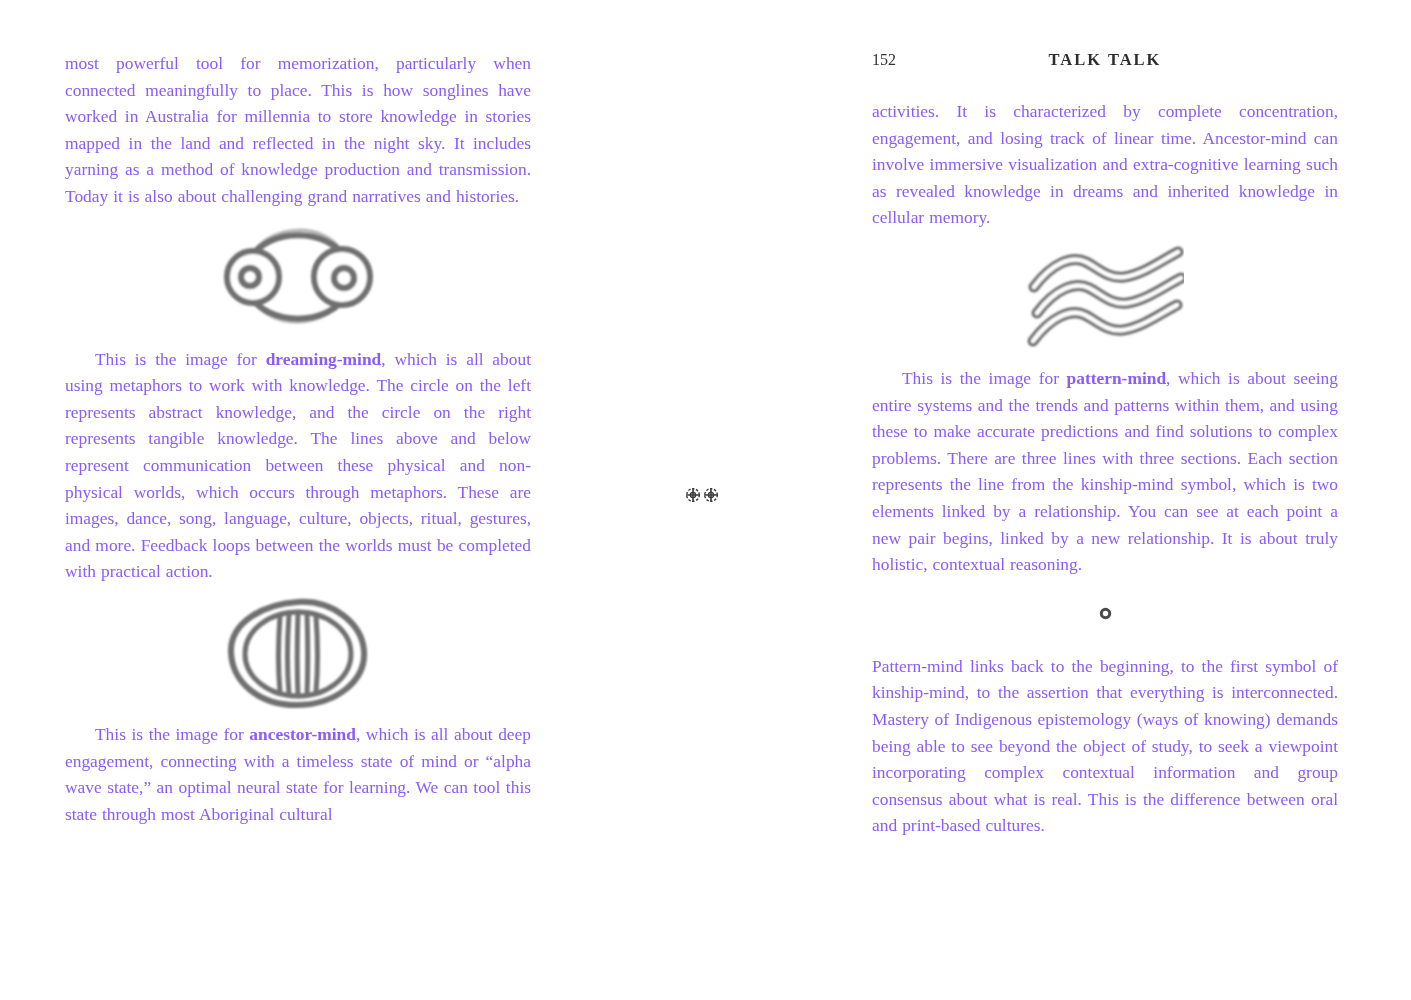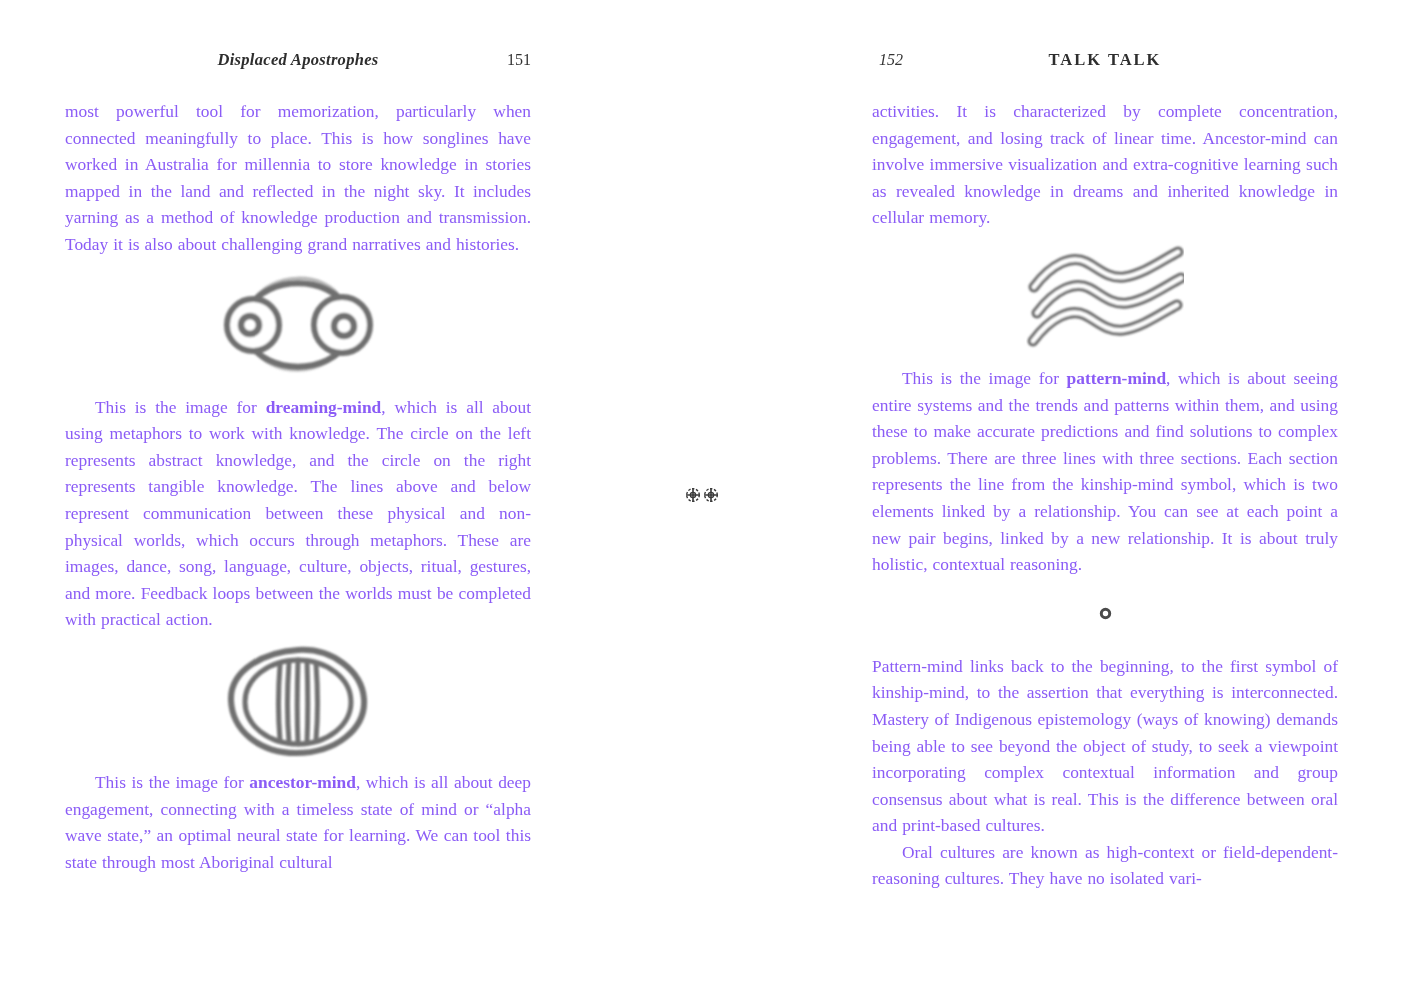--- a/index.html
+++ b/index.html
@@ -16,21 +16,21 @@
   .page { position:absolute; top:50px; width:466px; }
   .page-left  { left:65px; }
   .page-right { left:872px; }
 
   .page-head { position:relative; height:20px; margin-bottom:28px; font-size:16.5px; line-height:20px; }
   .head-title { display:block; text-align:center; }
   .head-title.italic { font-style:italic; font-weight:700; letter-spacing:0.3px; }
   .head-title.caps { font-weight:700; letter-spacing:2px; }
   .head-num { position:absolute; top:0; font-size:16px; color:#333; }
   .num-right { right:0; }
-  .num-left { left:7px;font-style:italic; }
+  .num-left { left:0; }
 
   .page-body { width:466px; }
   .para {
     margin:0;
     font-size:17.4px;
     line-height:26.6px;
     text-align:justify;
     word-spacing:0.04em;
     color:#8b5cf6;
   }
@@ -46,24 +46,20 @@
 
   .center-marks { position:absolute; left:685px; top:487px; display:flex; gap:2px; }
   .center-marks svg { display:block; }
 </style>
 </head>
 <body>
 
 <div class="book">
 
   <div class="page page-left">
-    <div class="page-head">
-      <span class="head-title italic">Displaced Apostrophes</span>
-      <span class="head-num num-right">151</span>
-    </div>
     <div class="page-body">
         <p class="para"><span class="">most powerful tool for memorization, particularly when connected meaningfully to place. This is how songlines have worked in Australia for millennia to store knowledge in stories mapped in the land and reflected in the night sky. It includes yarning as a method of knowledge production and transmission. Today it is also about challenging grand narratives and histories.</span></p>
         <div class="symbol-wrap sym-dreaming-mind-symbol">
   <svg width="170" height="118" viewBox="0 0 170 118">
     <defs>
               <filter id="soft1" x="-20%" y="-20%" width="140%" height="140%">
                 <feGaussianBlur stdDeviation="0.8"></feGaussianBlur>
               </filter>
             </defs>
     <g filter="url(#soft1)" stroke="#6f6f6f" fill="none" stroke-linecap="round">
@@ -131,21 +127,20 @@
     </g>
   </svg>
 </div>
         <p class="para indent"><span class="">This is the image for </span><span class="bold">pattern-mind</span><span class="">, which is about seeing entire systems and the trends and patterns within them, and using these to make accurate predictions and find solutions to complex problems. There are three lines with three sections. Each section represents the line from the kinship-mind symbol, which is two elements linked by a relationship. You can see at each point a new pair begins, linked by a new relationship. It is about truly holistic, contextual reasoning.</span></p>
         <div class="ornament-wrap sym-circle-ornament">
   <svg width="13" height="13" viewBox="0 0 13 13">
     <circle cx="6.5" cy="6.5" r="4.2" fill="none" stroke="#4a4a4a" stroke-width="3"></circle>
   </svg>
 </div>
         <p class="para"><span class="">Pattern-mind links back to the beginning, to the first symbol of kinship-mind, to the assertion that everything is interconnected. Mastery of Indigenous epistemology (ways of knowing) demands being able to see beyond the object of study, to seek a viewpoint incorporating complex contextual information and group consensus about what is real. This is the difference between oral and print-based cultures.</span></p>
-        <p class="para indent"><span class="">Oral cultures are known as high-context or field-dependent-reasoning cultures. They have no isolated vari-</span></p>
       </div>
   </div>
 
   <div class="center-marks">
     <svg width="16" height="16" viewBox="0 0 16 16">
       <g stroke="#3a3a3a" fill="none">
         <circle cx="8" cy="8" r="6.3" stroke-width="1.4" stroke-dasharray="2.4 1.6"></circle>
         <path d="M 8,1 V 15 M 1,8 H 15" stroke-width="1.6"></path>
         <circle cx="8" cy="8" r="2.6" stroke-width="1.4"></circle>
       </g>

